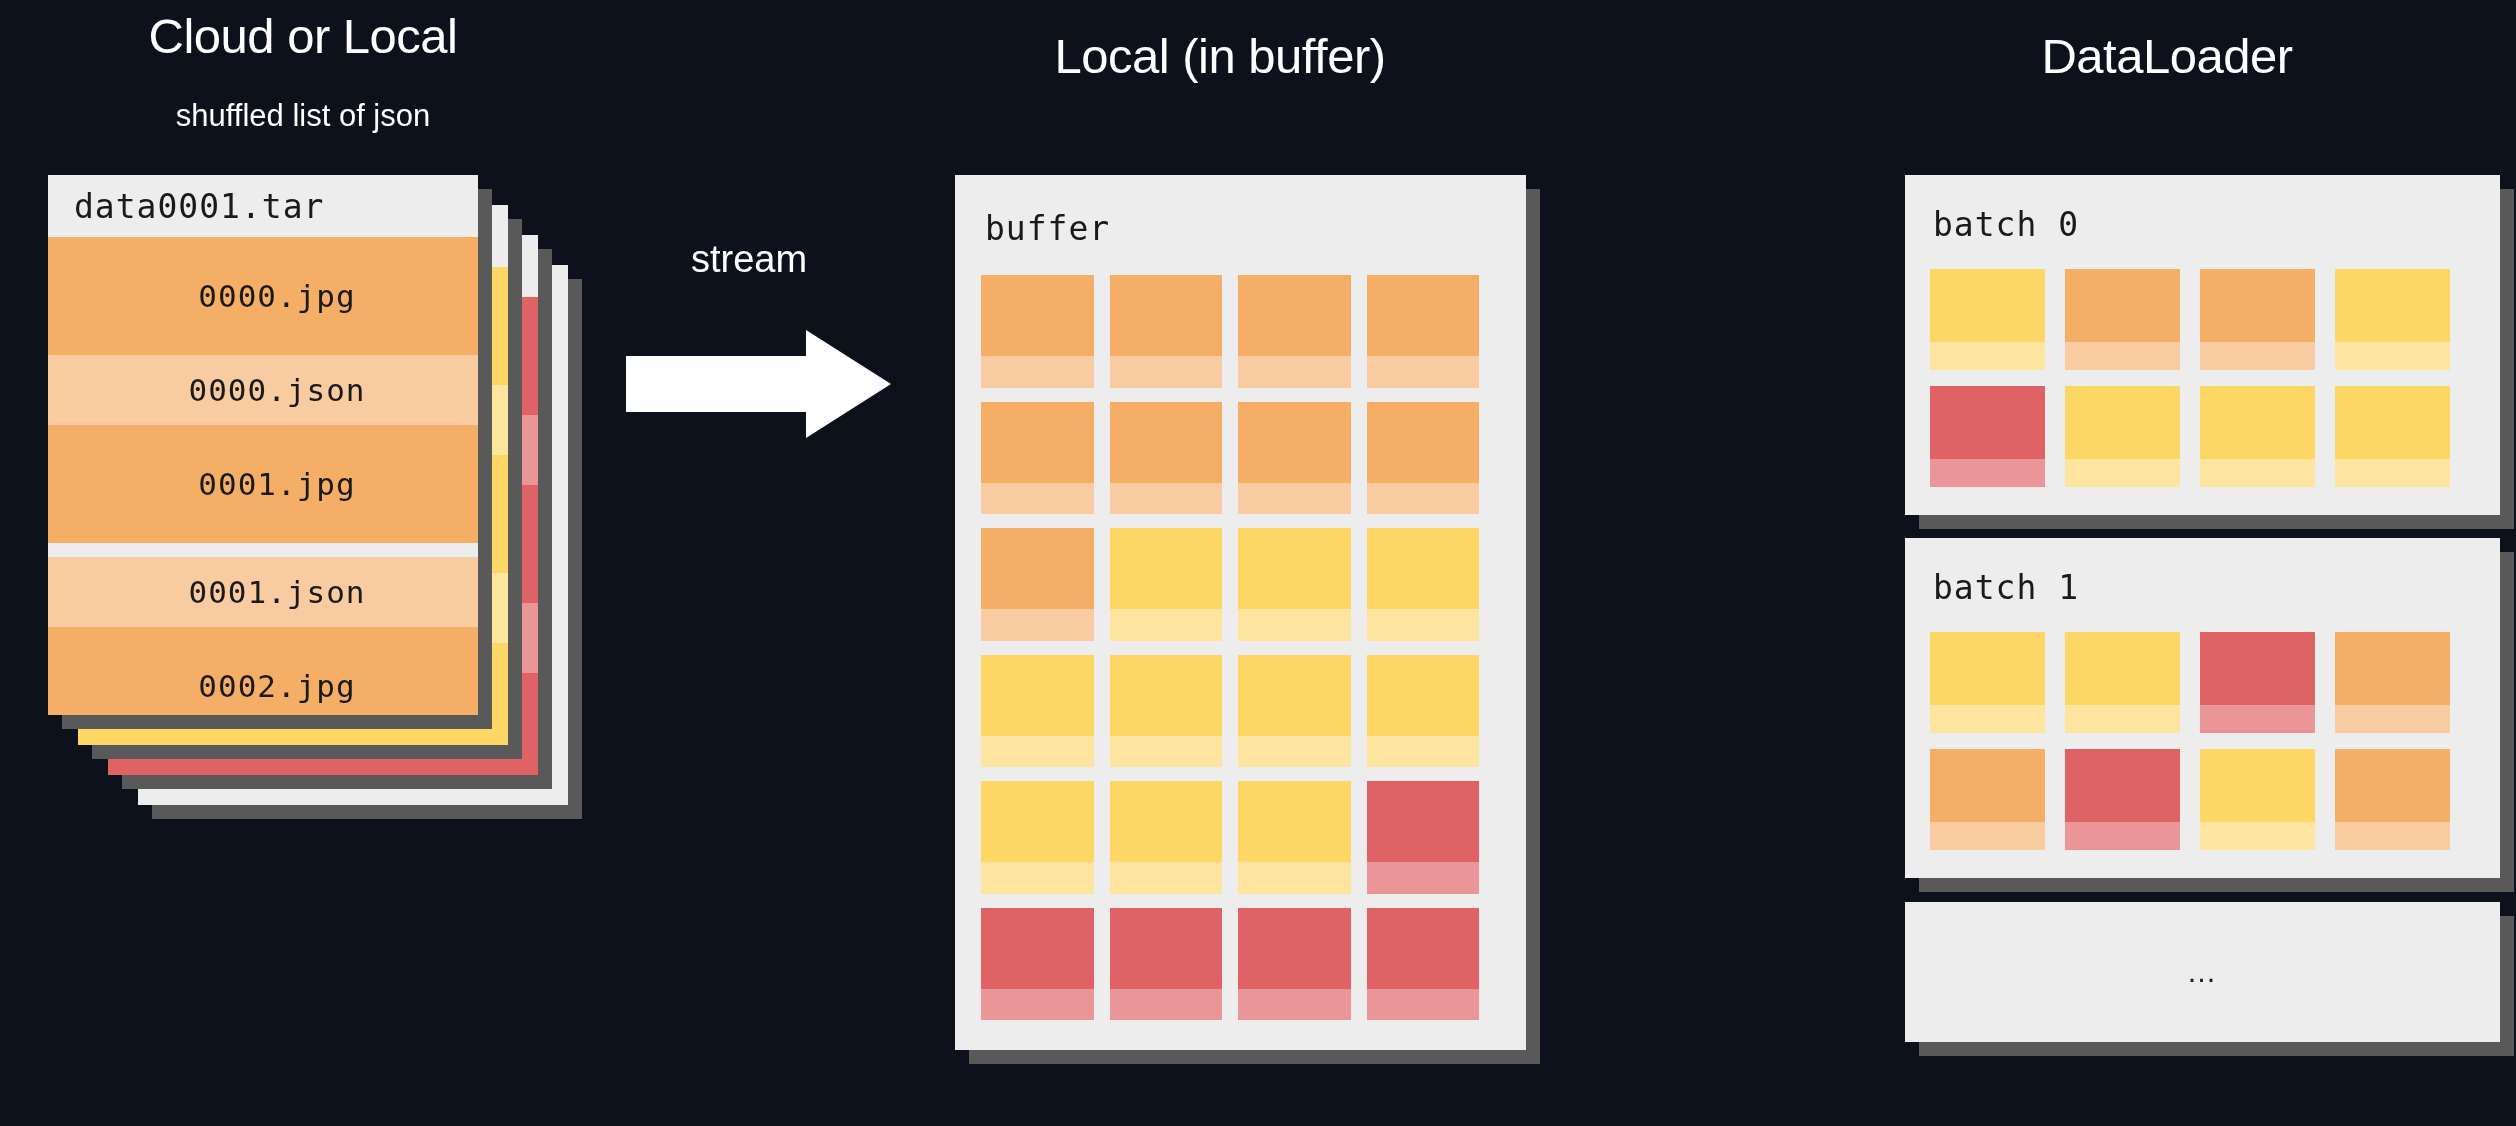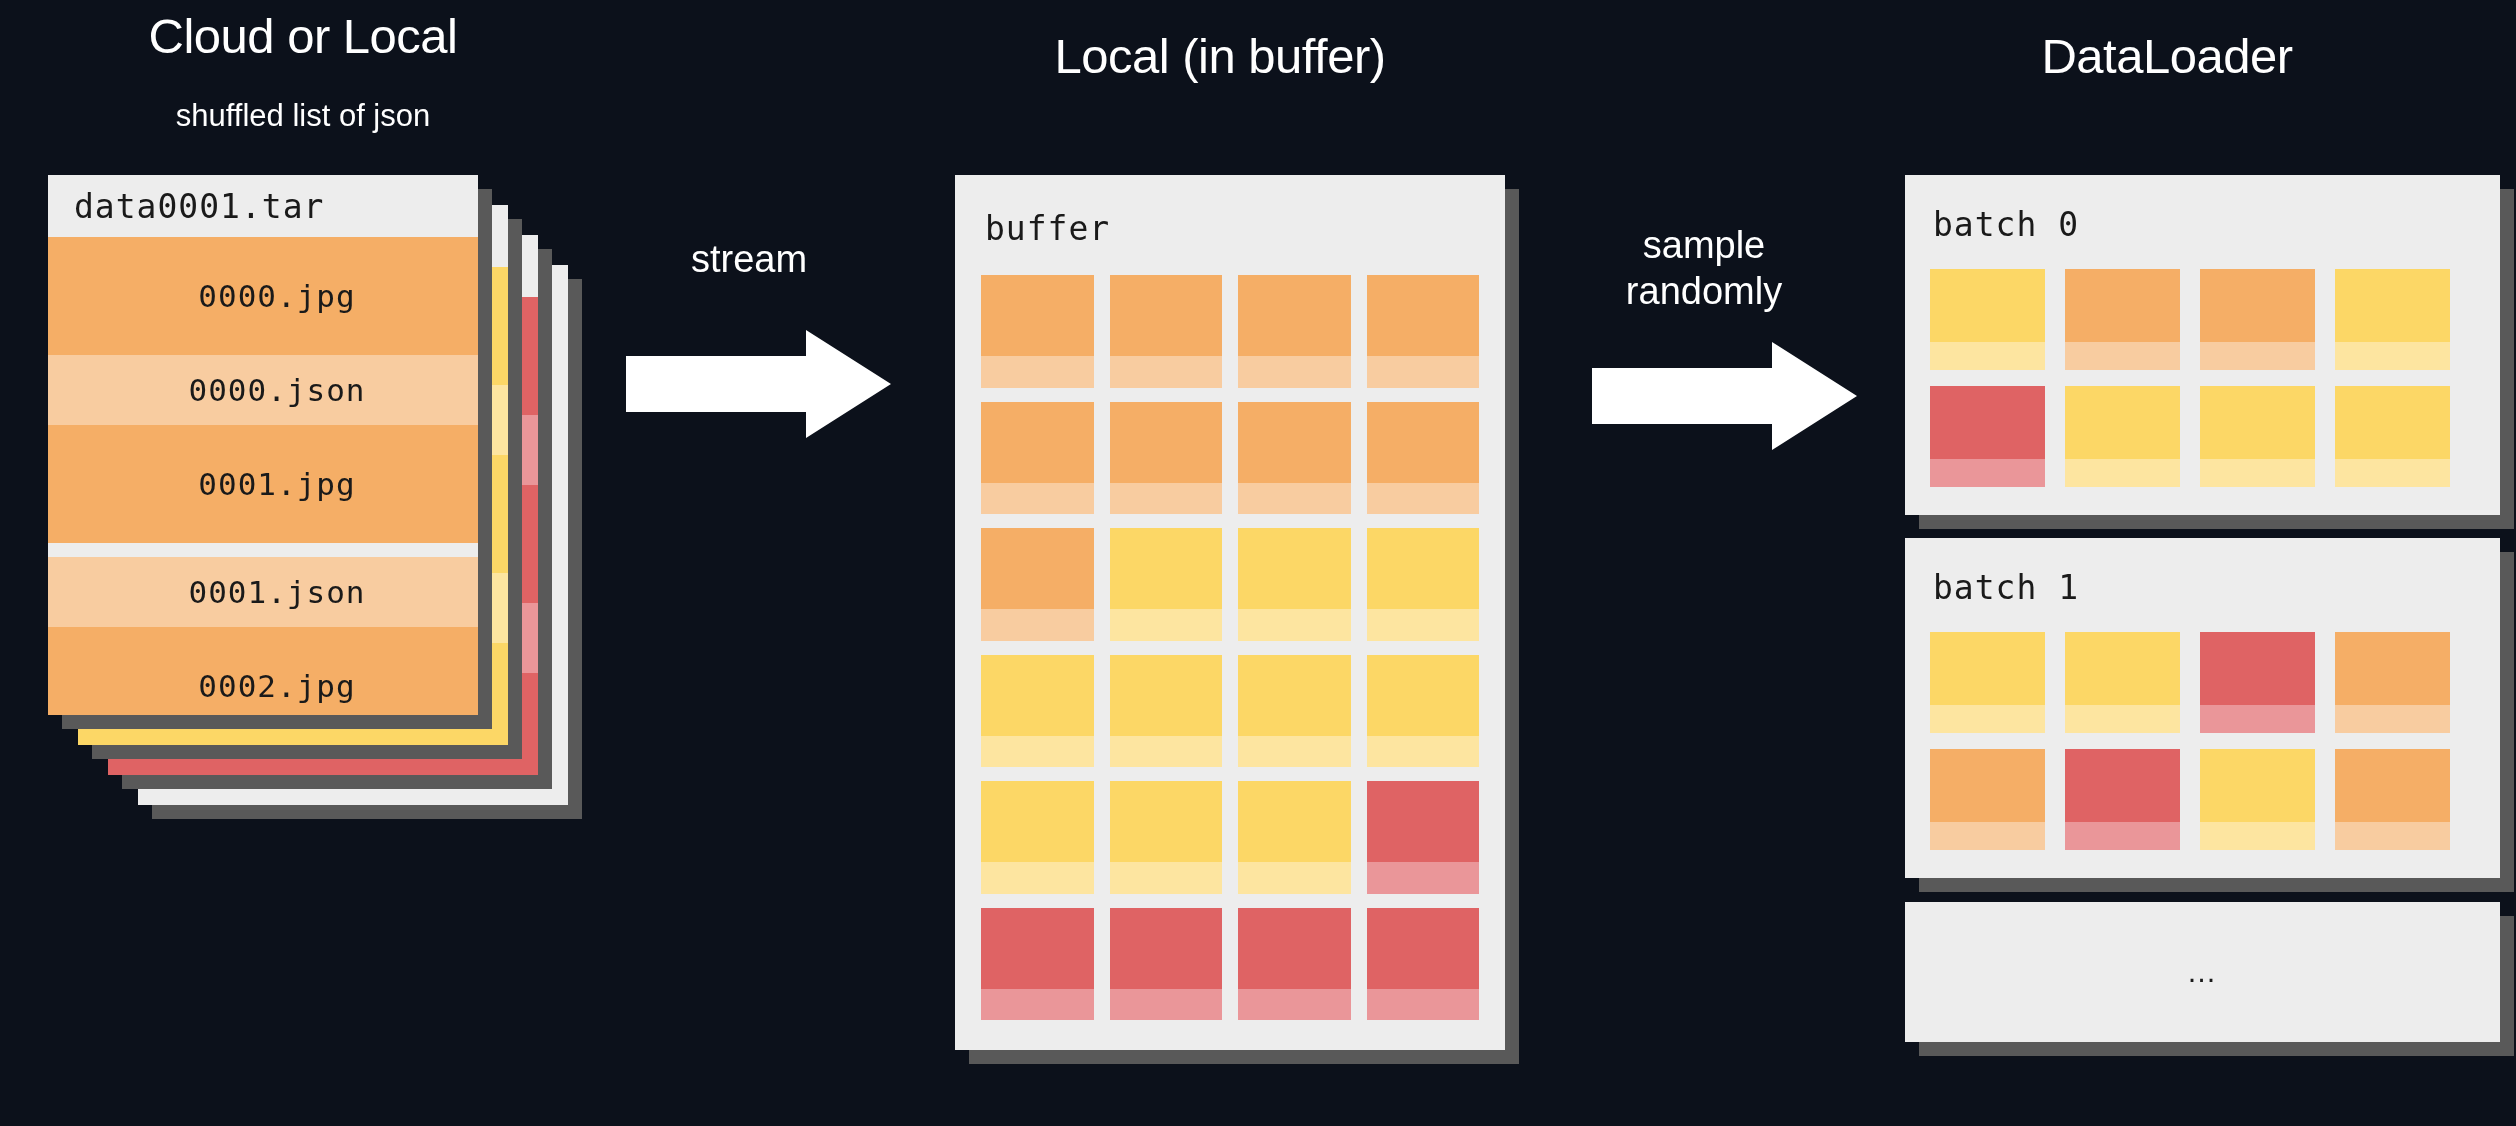--- a/index.html
+++ b/index.html
@@ -187,21 +187,21 @@
     </div>
   </div>
 
   <div class="arrow-wrap" style="left:616px; top:236px; width:280px; height:160px;">
     <div class="arrow-label" style="left:133px; top:0px;">stream</div>
     <svg class="arrow-svg" style="left:10px; top:94px;" width="265" height="108" viewBox="0 0 265 108">
       <polygon points="0,26 180,26 180,0 265,54 180,108 180,82 0,82" fill="#ffffff"></polygon>
     </svg>
   </div>
 
-  <div id="buffer-card" style="left:955px; top:175px; height:875px;">
+  <div id="buffer-card" style="left:955px; top:175px; height:875px;padding-left:21px;">
     <div id="buffer-label" class="card-label">buffer</div>
     <div id="buffer-grid" class="grid" style="left:26px; top:100px; width:498px; height:745px; gap:14px 16px;">
         <div class="cell">
           <div class="top" style="background: rgb(245, 174, 102);"></div>
           <div class="bot" style="background: rgb(248, 204, 160);"></div>
         </div>
         <div class="cell">
           <div class="top" style="background: rgb(245, 174, 102);"></div>
           <div class="bot" style="background: rgb(248, 204, 160);"></div>
         </div>
@@ -289,27 +289,20 @@
           <div class="top" style="background: rgb(223, 99, 100);"></div>
           <div class="bot" style="background: rgb(234, 150, 153);"></div>
         </div>
         <div class="cell">
           <div class="top" style="background: rgb(223, 99, 100);"></div>
           <div class="bot" style="background: rgb(234, 150, 153);"></div>
         </div>
       </div>
   </div>
 
-  <div class="arrow-wrap" style="left:1582px; top:222px; width:300px; height:180px;">
-    <div class="arrow-label" style="left:122px; top:0px;">sample
-randomly</div>
-    <svg class="arrow-svg" style="left:10px; top:120px;" width="265" height="108" viewBox="0 0 265 108">
-      <polygon points="0,26 180,26 180,0 265,54 180,108 180,82 0,82" fill="#ffffff"></polygon>
-    </svg>
-  </div>
 
   <div id="batch-0" class="batch-card" style="left:1905px; top:175px; height:340px;">
     <div class="batch-label card-label">batch 0</div>
     <div class="grid" id="batch-0-grid" style="left:25px; top:94px; width:520px; height:218px; gap:16px 20px;">
         <div class="cell">
           <div class="top" style="background: rgb(252, 215, 102);"></div>
           <div class="bot" style="background: rgb(253, 229, 160);"></div>
         </div>
         <div class="cell">
           <div class="top" style="background: rgb(245, 174, 102);"></div>

